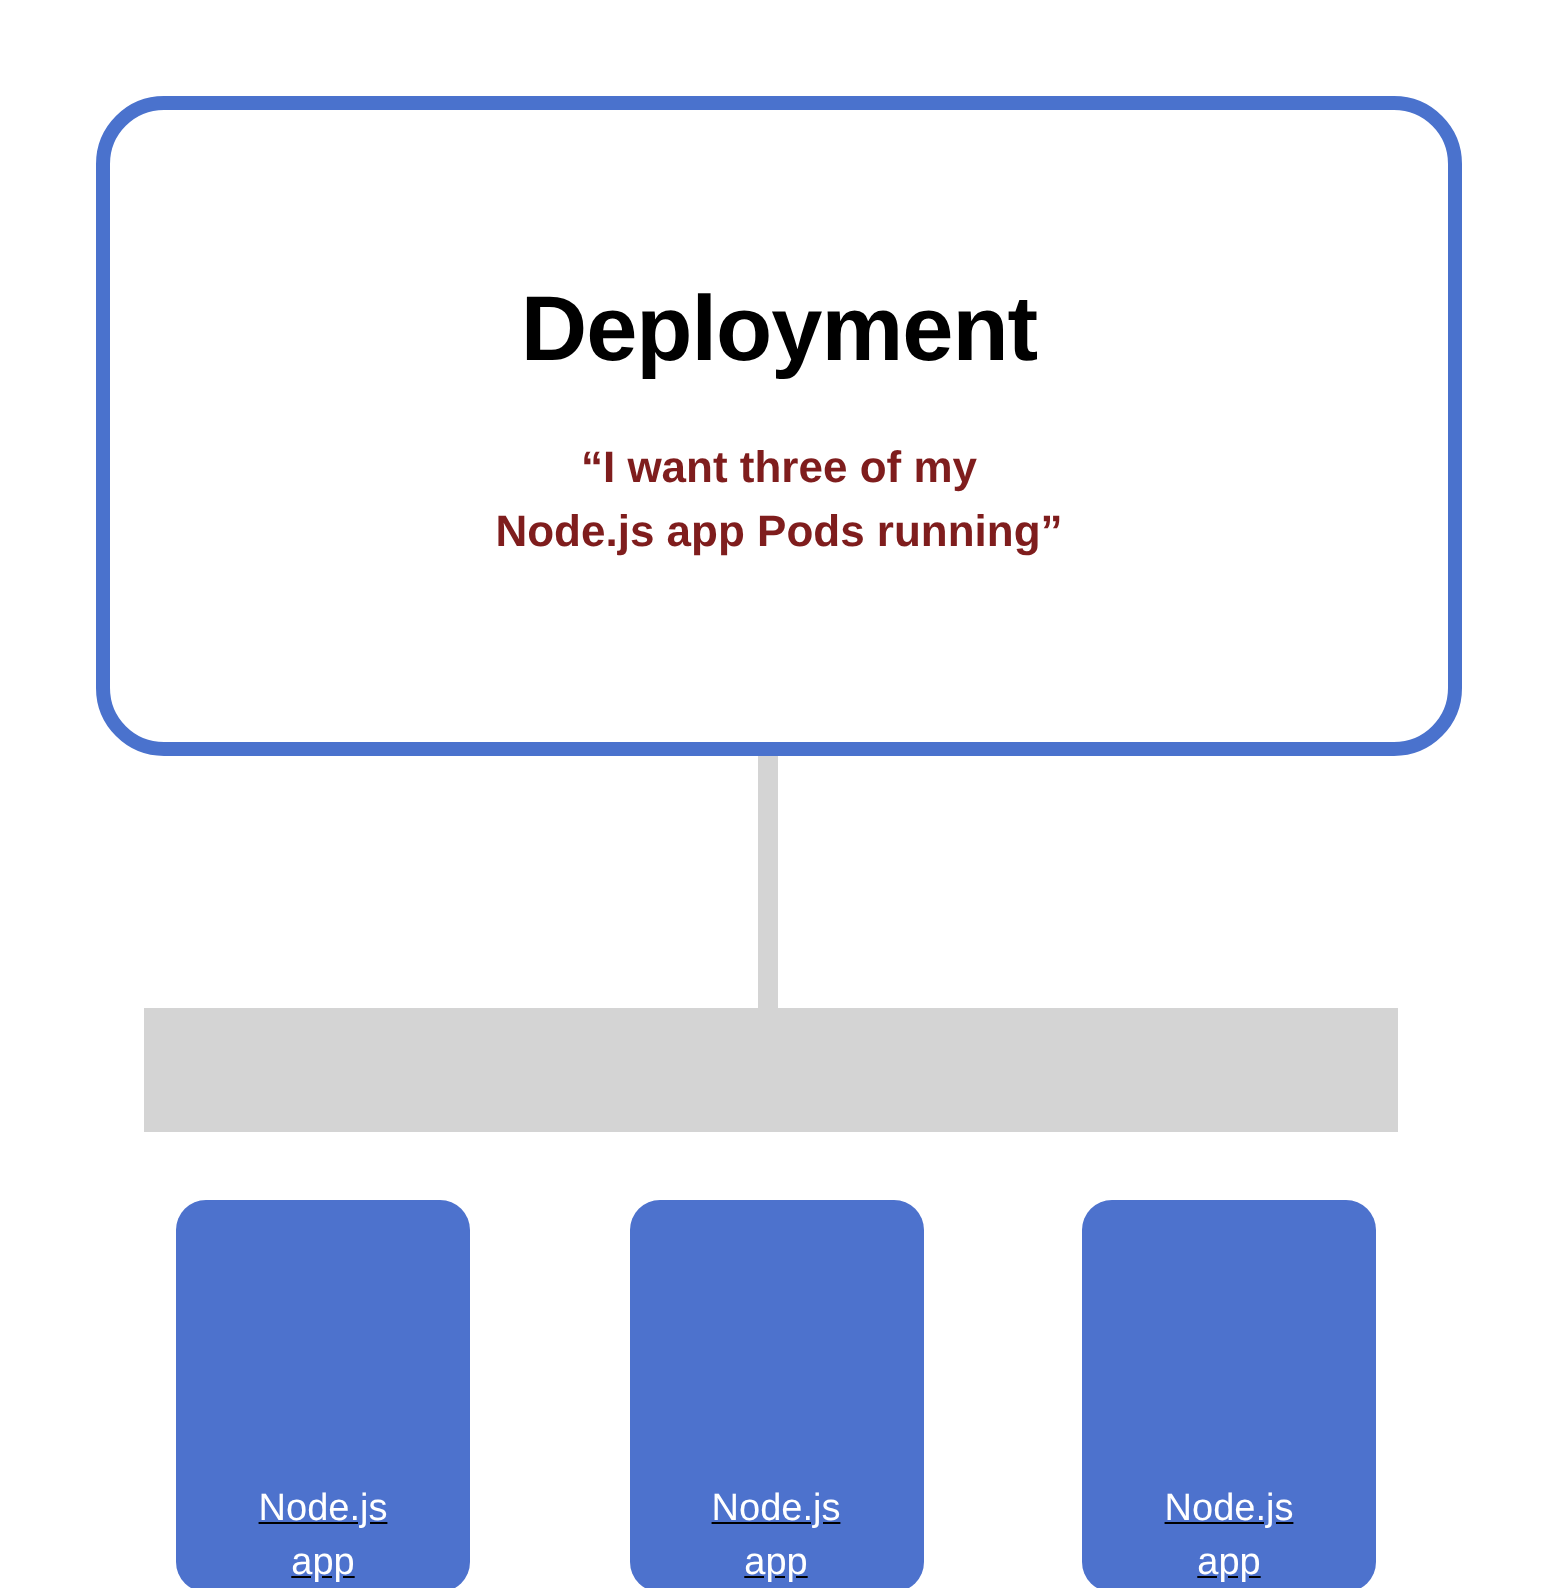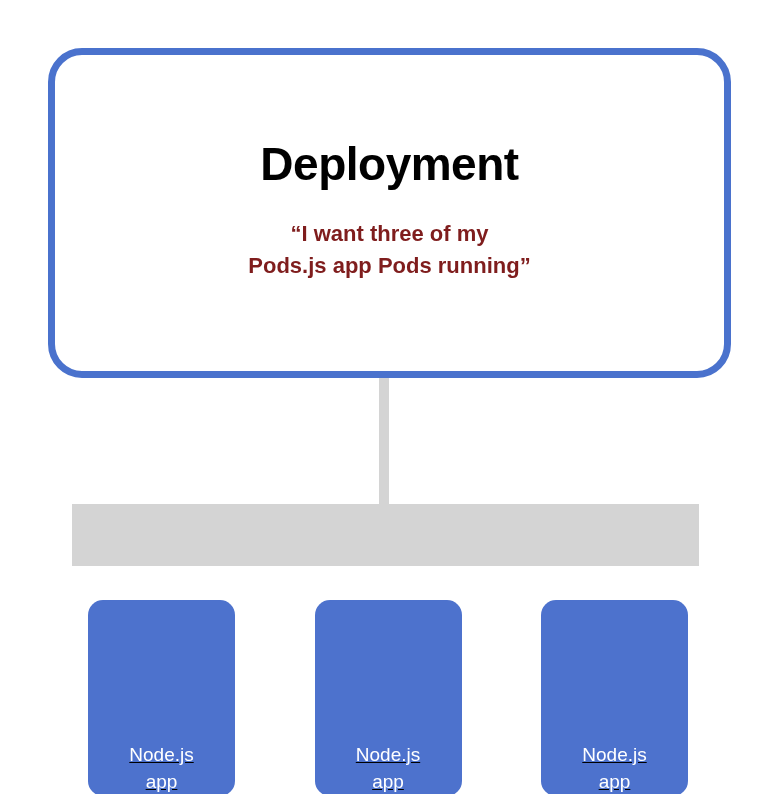--- a/index.html
+++ b/index.html
@@ -114,21 +114,21 @@
 </style>
 </head>
 <body>
 
 <div id="canvas" style="background: rgb(255, 255, 255);">
 
   <div class="deployment-box" style="border-color: rgb(74, 114, 205); background: rgb(255, 255, 255);">
     <div class="deployment-title" style="color: rgb(0, 0, 0);">Deployment</div>
     <div class="deployment-subtitle" style="color: #7f1d1d;">
       <span class="sub-line">“I want three of my</span>
-      <span class="sub-line">Pods.js app Pods running”</span>
+      <span class="sub-line">Node.js app Pods running”</span>
     </div>
   </div>
 
   <div class="connector" style="background: rgb(212, 212, 212);"></div>
 
   <div class="replica-bar" style="background: rgb(212, 212, 212);"></div>
 
   <div class="pods-row">
 
     <div class="pod" style="background: rgb(77, 114, 205);">

